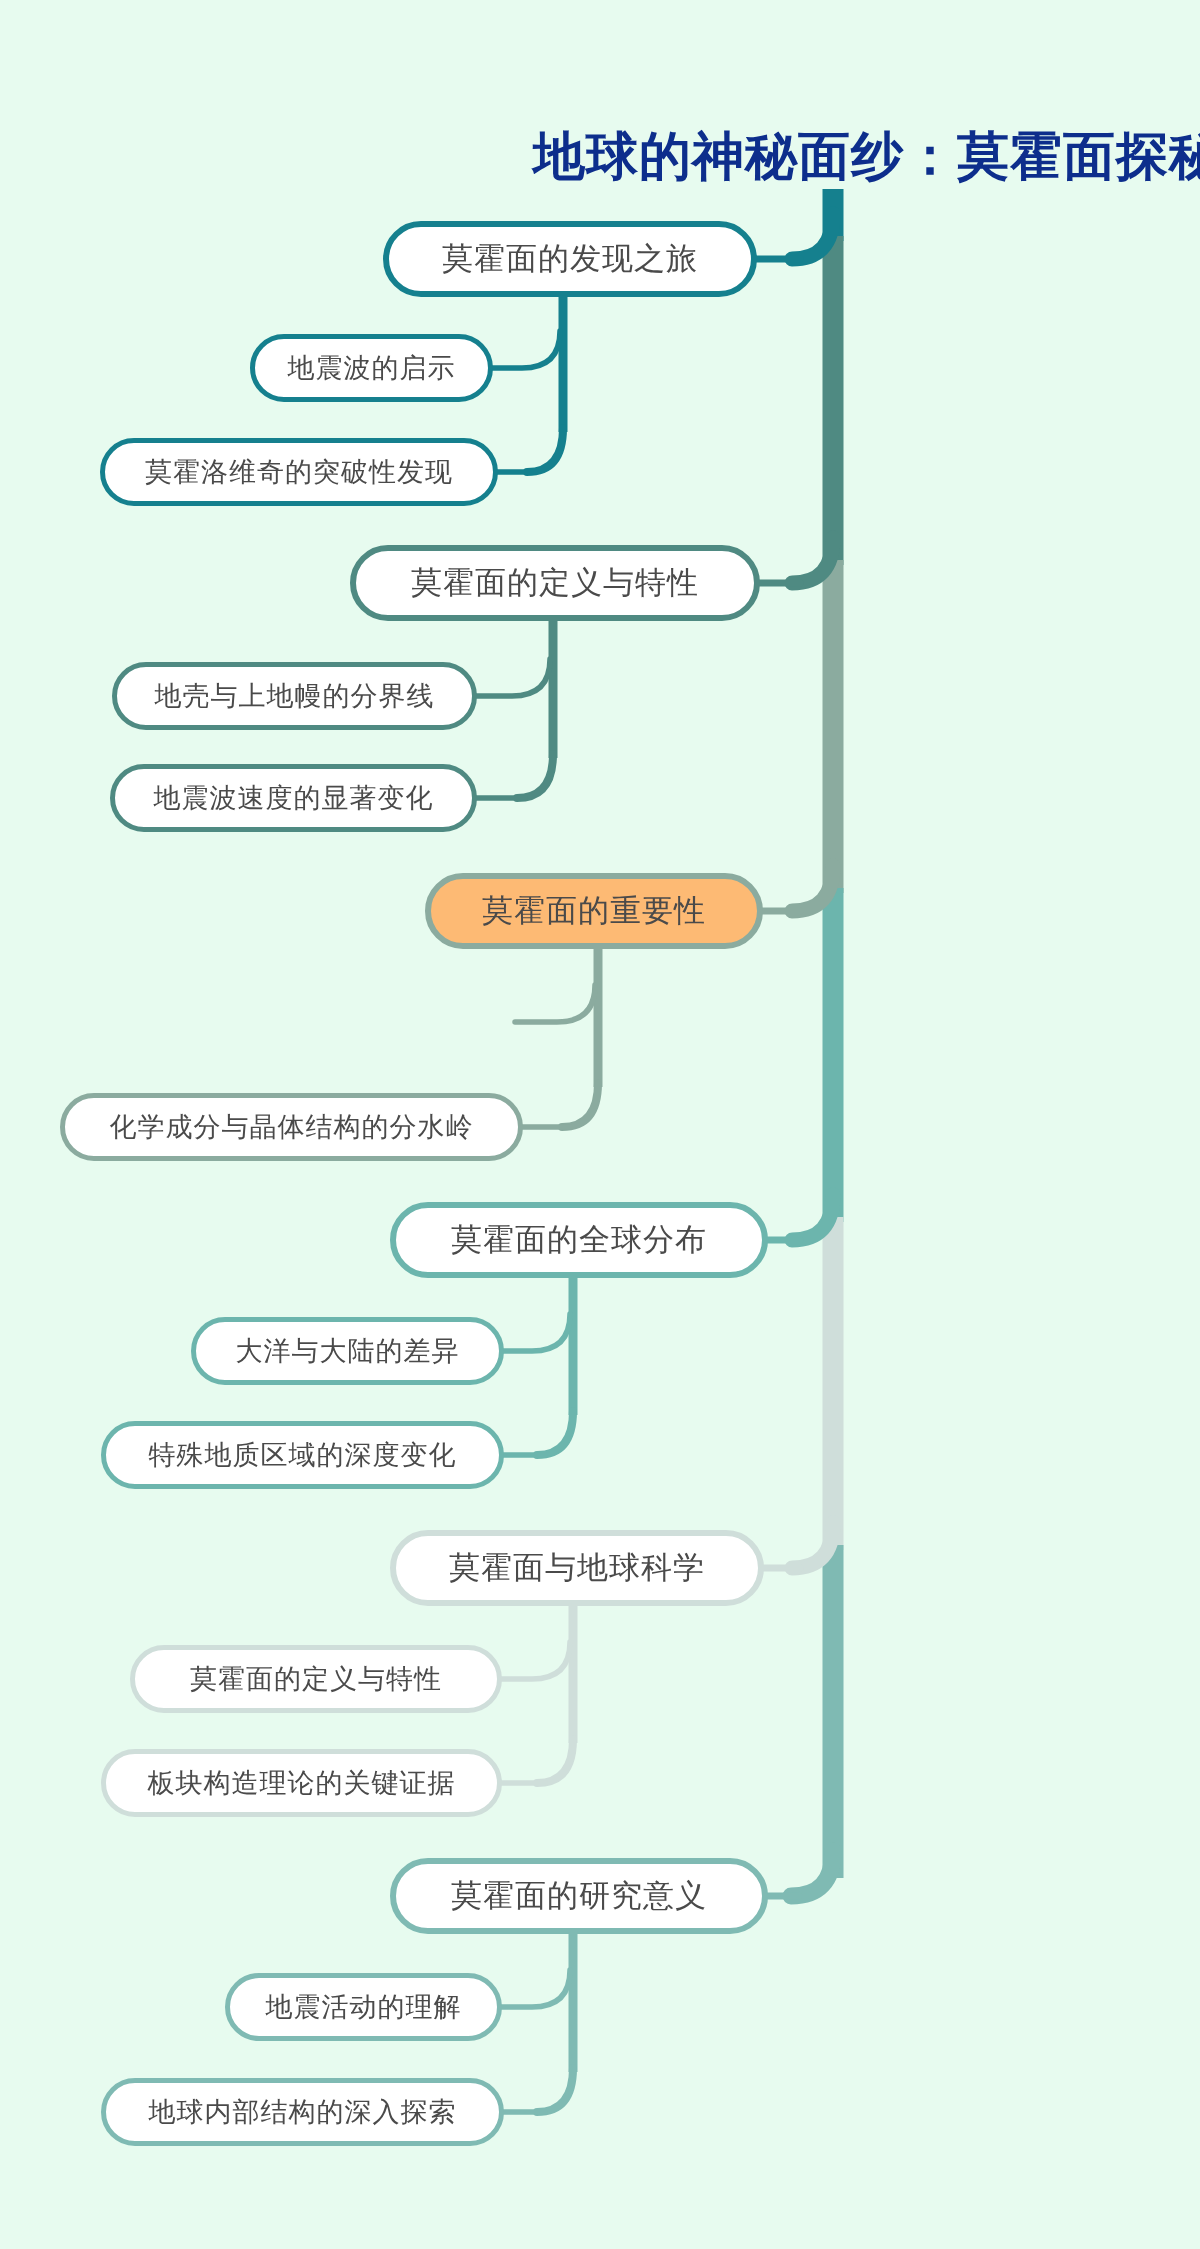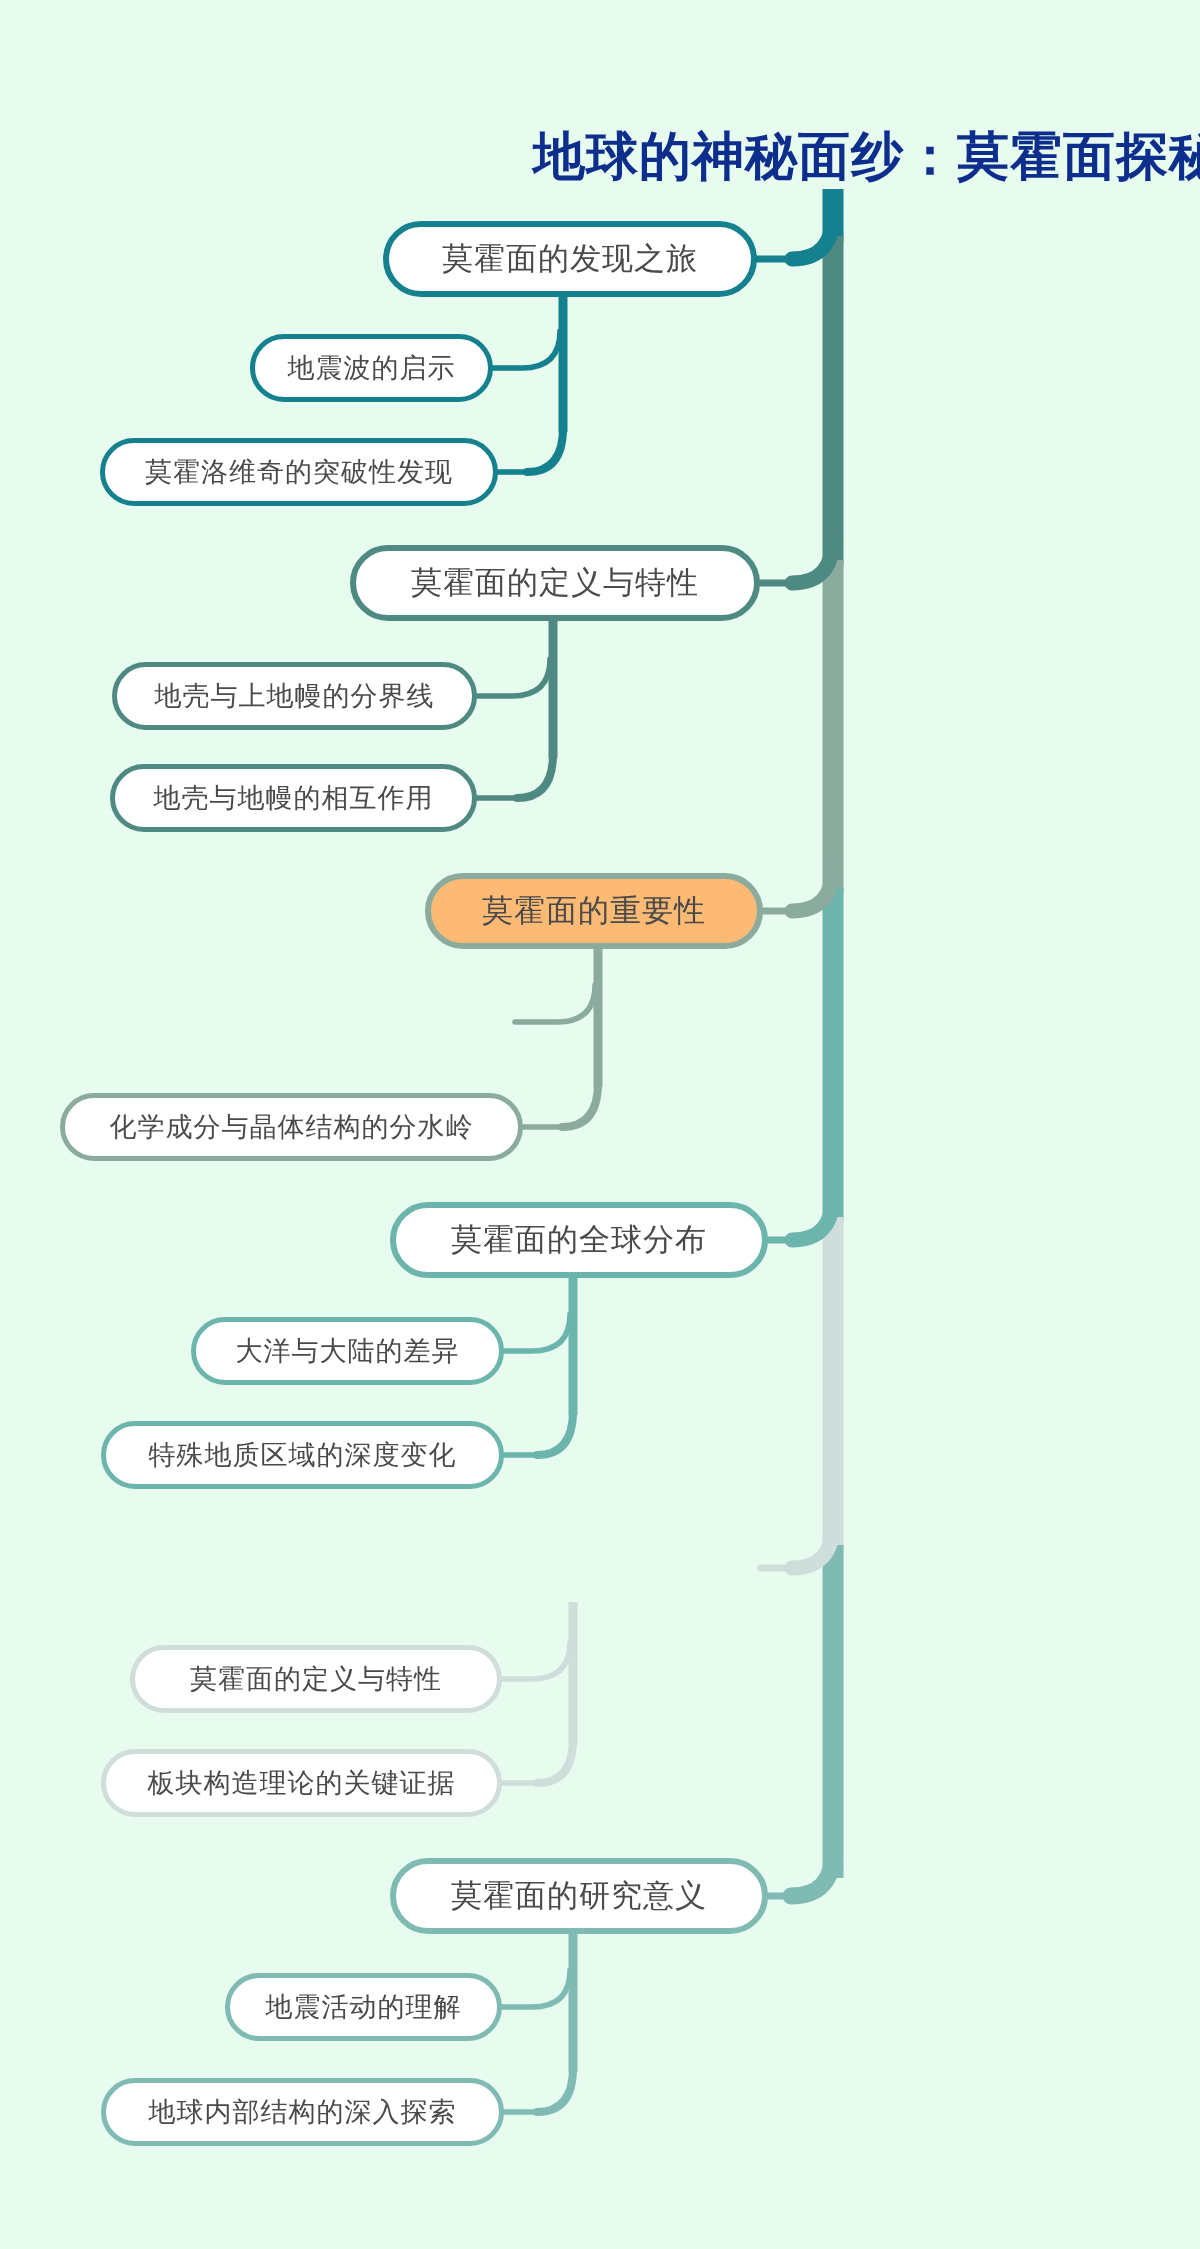--- a/index.html
+++ b/index.html
@@ -107,29 +107,30 @@
   </svg>
 
   <h1 class="title" style="color: rgb(13, 46, 140);">地球的神秘面纱：莫霍面探秘</h1>
 
   <div class="node sub" style="left: 250px; top: 334px; width: 243px; height: 68px; border-color: rgb(21, 128, 142); background-color: rgb(255, 255, 255);">地震波的启示</div>
   <div class="node" style="left: 383px; top: 221px; width: 374px; height: 76px; border-color: rgb(21, 128, 142); background-color: rgb(255, 255, 255);">莫霍面的发现之旅</div>
   <div class="node sub" style="left: 100px; top: 438px; width: 398px; height: 68px; border-color: rgb(21, 128, 142); background-color: rgb(255, 255, 255);">莫霍洛维奇的突破性发现</div>
 
   <div class="node" style="left: 350px; top: 545px; width: 410px; height: 76px; border-color: rgb(79, 138, 130); background-color: rgb(255, 255, 255);">莫霍面的定义与特性</div>
   <div class="node sub" style="left: 112px; top: 662px; width: 365px; height: 68px; border-color: rgb(79, 138, 130); background-color: rgb(255, 255, 255);">地壳与上地幔的分界线</div>
-  <div class="node sub" style="left: 110px; top: 764px; width: 367px; height: 68px; border-color: rgb(79, 138, 130); background-color: rgb(255, 255, 255);">地壳与地幔的相互作用</div>
+  <div class="node sub" style="left: 110px; top: 764px; width: 367px; height: 68px; border-color: rgb(79, 138, 130); background-color: rgb(255, 255, 255);">地震波速度的显著变化</div>
 
   <div class="node" style="left: 425px; top: 873px; width: 338px; height: 76px; border-color: rgb(139, 171, 159); background-color: #fdba74;">莫霍面的重要性</div>
   <div class="node sub" style="left: 60px; top: 1093px; width: 463px; height: 68px; border-color: rgb(139, 171, 159); background-color: rgb(255, 255, 255);">化学成分与晶体结构的分水岭</div>
 
   <div class="node" style="left: 390px; top: 1202px; width: 378px; height: 76px; border-color: rgb(108, 181, 173); background-color: rgb(255, 255, 255);">莫霍面的全球分布</div>
   <div class="node sub" style="left: 191px; top: 1317px; width: 313px; height: 68px; border-color: rgb(108, 181, 173); background-color: rgb(255, 255, 255);">大洋与大陆的差异</div>
   <div class="node sub" style="left: 101px; top: 1421px; width: 403px; height: 68px; border-color: rgb(108, 181, 173); background-color: rgb(255, 255, 255);">特殊地质区域的深度变化</div>
 
+  <div class="node" style="left: 390px; top: 1530px; width: 374px; height: 76px; border-color: rgb(207, 222, 218); background-color: rgb(255, 255, 255);">莫霍面与地球科学</div>
   <div class="node sub" style="left: 130px; top: 1645px; width: 372px; height: 68px; border-color: rgb(207, 222, 218); background-color: rgb(255, 255, 255);">莫霍面的定义与特性</div>
   <div class="node sub" style="left: 101px; top: 1749px; width: 401px; height: 68px; border-color: rgb(207, 222, 218); background-color: rgb(255, 255, 255);">板块构造理论的关键证据</div>
 
   <div class="node" style="left: 390px; top: 1858px; width: 378px; height: 76px; border-color: rgb(127, 186, 179); background-color: rgb(255, 255, 255);">莫霍面的研究意义</div>
   <div class="node sub" style="left: 225px; top: 1973px; width: 277px; height: 68px; border-color: rgb(127, 186, 179); background-color: rgb(255, 255, 255);">地震活动的理解</div>
   <div class="node sub" style="left: 101px; top: 2078px; width: 403px; height: 68px; border-color: rgb(127, 186, 179); background-color: rgb(255, 255, 255);">地球内部结构的深入探索</div>
 
 </div>
 
 </body></html>

